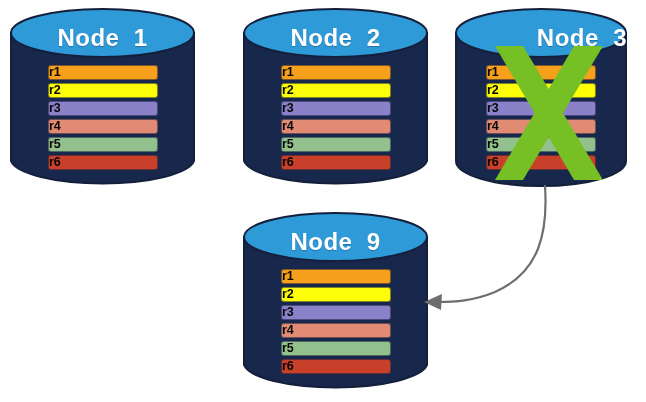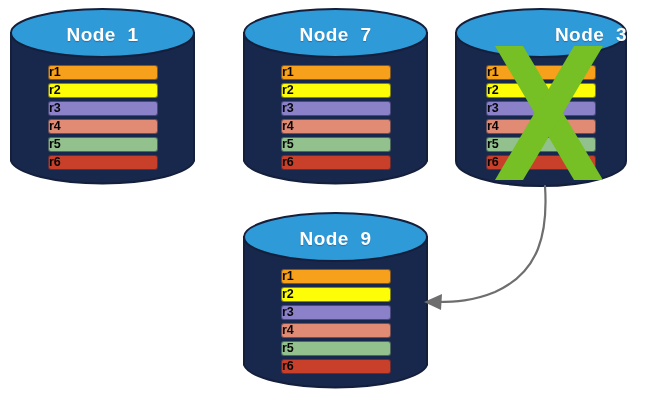--- a/index.html
+++ b/index.html
@@ -28,21 +28,21 @@
     left: 0; top: 0;
     overflow: visible;
   }
   .node-title {
     position: absolute;
     left: 0;
     width: 100%;
     text-align: center;
     color: #ffffff;
     font-weight: bold;
-    font-size: 19px;
+    font-size: 24px;
     letter-spacing: 0.5px;
     font-family: "Liberation Sans", sans-serif;
     white-space: pre;
     text-shadow: 0 1px 1px rgba(10,25,55,0.30);
   }
   .rows {
     position: absolute;
     left: 0;
     width: 100%;
   }
@@ -91,21 +91,21 @@
       <div class="row" style="background:#92c18d;"><span>r5</span></div>
       <div class="row" style="background:#c8402a;"><span>r6</span></div>
     </div>
   </div>
 
   <div class="node" style="left:243px; top:8px; width:185px; height:178px;">
     <svg class="node-svg" width="185" height="178" viewBox="0 0 185 178">
       <path d="M1,25 L1,153 A92,25 0 0 0 184,153 L184,25 Z" fill="#18274c" stroke="#141f3c" stroke-width="2"></path>
       <ellipse cx="92.5" cy="25" rx="91.5" ry="24" fill="#2f9ad8" stroke="#141f3c" stroke-width="2"></ellipse>
     </svg>
-    <div class="node-title" style="top:16px;">Node  7</div>
+    <div class="node-title" style="top:16px;">Node  2</div>
     <div class="rows" style="top:57px; left:38px; width:110px;">
       <div class="row" style="background:#f7a01b;"><span>r1</span></div>
       <div class="row" style="background:#fdfd08;"><span>r2</span></div>
       <div class="row" style="background:#8b81c9;"><span>r3</span></div>
       <div class="row" style="background:#e18a74;"><span>r4</span></div>
       <div class="row" style="background:#92c18d;"><span>r5</span></div>
       <div class="row" style="background:#c8402a;"><span>r6</span></div>
     </div>
   </div>
 

